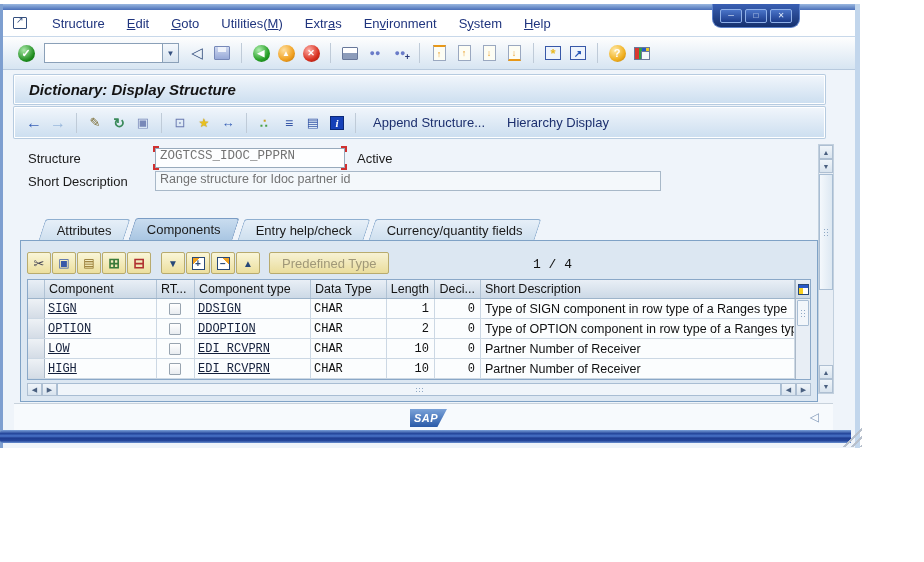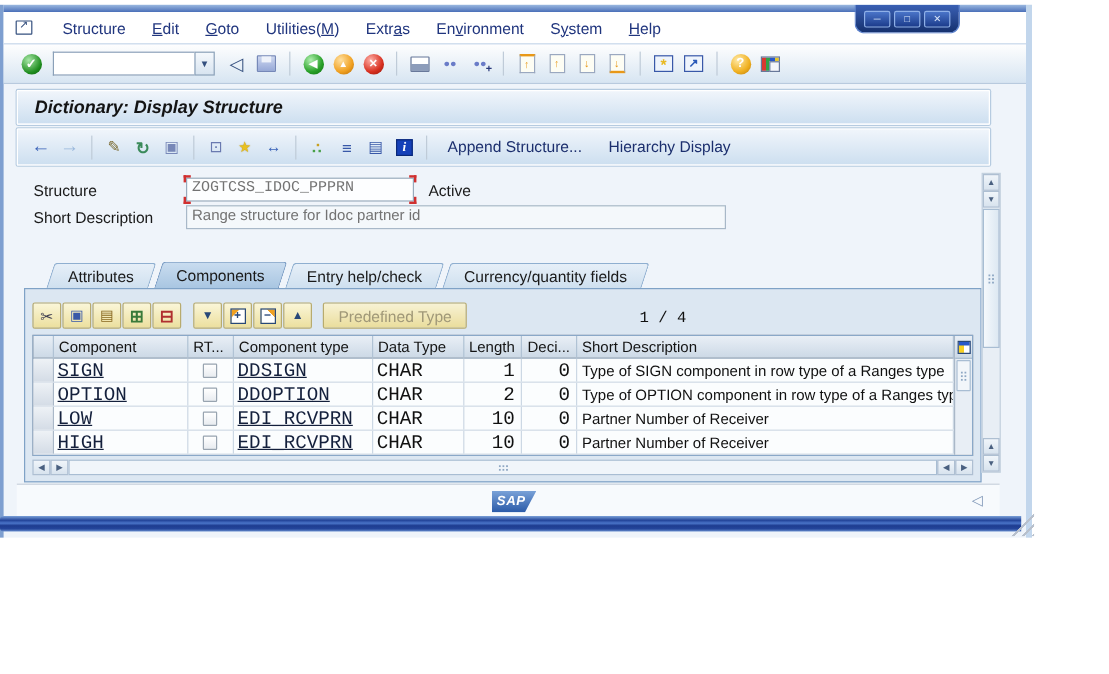--- a/index.html
+++ b/index.html
@@ -81,21 +81,21 @@
   .frow { display:flex; align-items:center; height:22px; margin-bottom:1px; }
   .flabel { width:127px; font-size:13px; color:#1a1a1a; }
   .ffield { height:20px; border:1px solid #98aabc; background:#fdfeff; font-family:"Liberation Mono",monospace; font-size:12.5px; color:#737373; display:flex; align-items:flex-start; padding:0 4px; }
   .f-structure { width:190px; position:relative; }
   .cb { position:absolute; width:6px; height:6px; }
   .cb-tl { left:-3px; top:-3px; border-left:2px solid #d03030; border-top:2px solid #d03030; }
   .cb-tr { right:-3px; top:-3px; border-right:2px solid #d03030; border-top:2px solid #d03030; }
   .cb-bl { left:-3px; bottom:-3px; border-left:2px solid #d03030; border-bottom:2px solid #d03030; }
   .cb-br { right:-3px; bottom:-3px; border-right:2px solid #d03030; border-bottom:2px solid #d03030; }
   .f-active { margin-left:12px; font-size:13px; color:#1a1a1a; }
-  .f-desc { width:450px; background:#f4f8fb; border-color:#a8b8c8; font-family:"Liberation Sans",sans-serif; }
+  .f-desc { width:506px; background:#f4f8fb; border-color:#a8b8c8; font-family:"Liberation Sans",sans-serif; }
 
   
   .tabstrip { display:flex; align-items:flex-end; margin:26px 0 0 6px; height:22px; padding-left:22px; position:relative; z-index:3; }
   .tab { height:21px; padding:0 14px; margin-right:5px; border:1px solid #8fafd0; border-bottom:none; border-radius:3px 3px 0 0;
          background:linear-gradient(180deg,#e6eff8,#cfe0ef); transform:skewX(-18deg); display:flex; align-items:center; }
   .tab span { transform:skewX(18deg); font-size:13px; color:#1a1a1a; white-space:nowrap; }
   .tab.active { background:linear-gradient(180deg,#c9dcef,#a9c6e2); border-color:#7a9cc4; height:22px; }
 
   
   .tabpanel { position:relative; margin-left:6px; width:798px; height:162px; border:1px solid #7fa2c6;
@@ -110,31 +110,31 @@
   .tt-insrow { color:#3a7a3a; font-size:14px; font-weight:bold; }
   .tt-delrow { color:#b03030; font-size:14px; font-weight:bold; }
   .tt-chev { color:#284878; font-size:10px; }
   .tt-box { width:13px; height:13px; border:1px solid #284878; display:flex; align-items:center; justify-content:center; font-size:10px; font-weight:bold; color:#284878; }
   .tt-box.exp { background:linear-gradient(135deg, #f0a020 0 29%, #ffffff 30%); }
   .tt-box.col { background:linear-gradient(225deg, #f0a020 0 29%, #ffffff 30%); }
   .predef-btn { height:22px; margin-left:8px; padding:0 12px; border:1px solid #b8ab6e; border-radius:2px;
                 background:linear-gradient(180deg,#f7f2d4,#eadd9c); color:#a09878; font-size:13px; display:flex; align-items:center; }
   .pageind { position:absolute; left:512px; top:16px; font-family:"Liberation Mono",monospace; font-size:13px; color:#101010; }
 
-  .tbl { display:flex; margin:0 2px; border:1px solid #8aa8c8; background:#a3a3a3; }
+  .tbl { display:flex; margin:0 2px; border:1px solid #8aa8c8; background:#0c4a6e; }
   .tbl-main { flex:1; min-width:0; }
   .hrow { display:flex; height:19px; background:linear-gradient(180deg,#e9eff6,#ccd9e6); border-bottom:1px solid #9db4ca; }
   .hc { border-right:1px solid #b0c2d4; font-size:12.5px; color:#141414; display:flex; align-items:center; padding-left:4px; overflow:hidden; white-space:nowrap; }
   .trow { display:flex; height:20px; border-bottom:1px solid #ccd8e4; background:#fbfdfe; }
   .tc { border-right:1px solid #ccd8e4; display:flex; align-items:center; overflow:hidden; white-space:nowrap; }
   .c-sel { width:17px; } .c-comp { width:112px; } .c-rt { width:38px; justify-content:flex-start;text-align:center; }
   .c-type { width:116px; } .c-dt { width:76px; } .c-len { width:48px; justify-content:flex-end; padding-right:5px; }
   .c-dec { width:46px; justify-content:flex-end; padding-right:5px; } .c-desc { flex:1; min-width:0; padding-left:4px; }
   .selcell { background:linear-gradient(180deg,#eef2f6,#d4dce6); border-right:1px solid #aab8c8; }
-  .mono { font-family:"Liberation Mono",monospace; font-size:16px; color:#101010; }
+  .mono { font-family:"Liberation Mono",monospace; font-size:12px; color:#101010; }
   .lnk { text-decoration:underline; padding-left:3px; color:#14203c; }
   .chk { width:12px; height:12px; border:1px solid #98a4b0; background:linear-gradient(180deg,#ffffff,#e8ecf0); margin-left:12px; border-radius:1px; }
   .desc-txt { font-size:12.5px; color:#101010; }
 
   .tbl-vscroll { width:15px; border-left:1px solid #aab8c8; background:#e8eef5; display:flex; flex-direction:column; }
   .vs-head { height:19px; background:linear-gradient(180deg,#e9eff6,#ccd9e6); border-bottom:1px solid #9db4ca; display:flex; align-items:center; justify-content:center; }
   .cfg-ic { width:11px; height:11px; border:1px solid #284878; background:linear-gradient(90deg,#f8d020 0 45%, #ffffff 45%); box-shadow:inset 0 3px 0 #2858c8; }
   .vs-thumb { height:26px; margin:1px; background:#f2f6fa; border:1px solid #a8bdd3; border-radius:1px; display:flex; align-items:center; justify-content:center; }
   .gripv { width:6px; height:9px; background-image:radial-gradient(#8fa8c4 30%, transparent 32%); background-size:3px 3px; }
   .griph { width:9px; height:6px; background-image:radial-gradient(#8fa8c4 30%, transparent 32%); background-size:3px 3px; }

